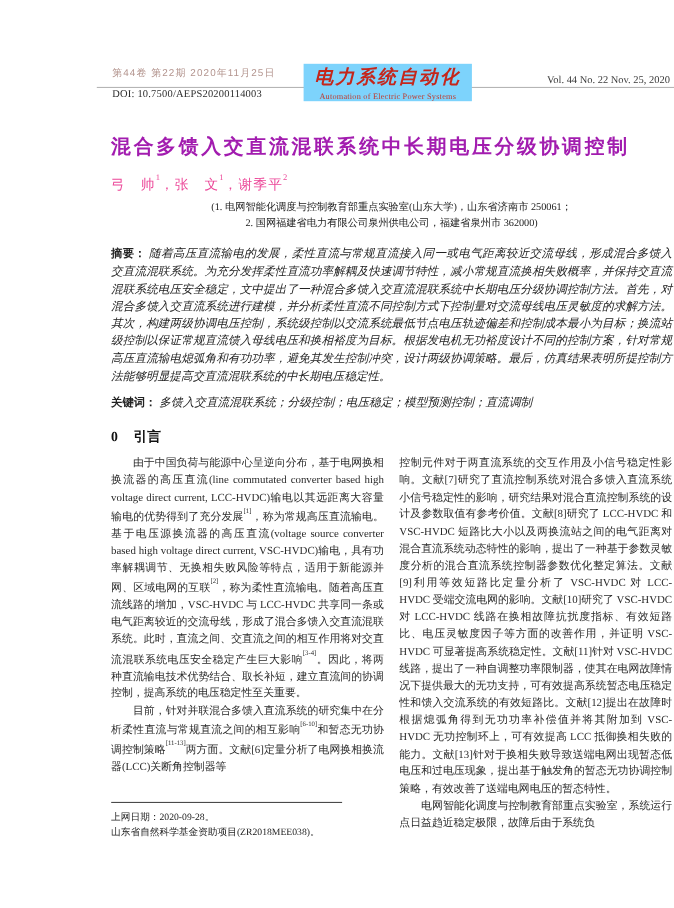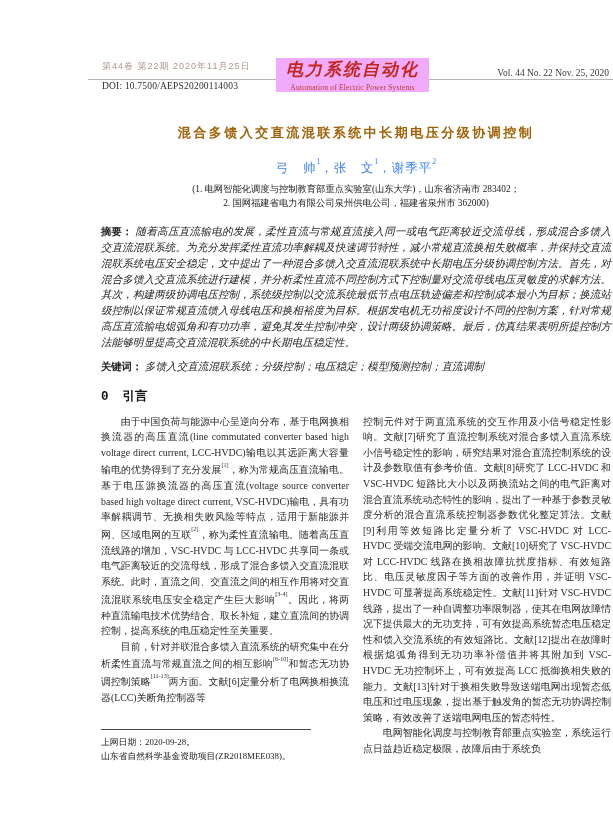--- a/index.html
+++ b/index.html
@@ -6,38 +6,38 @@
   .page {
     position:relative; width:613px; height:777px; background:#ffffff;
     overflow:hidden; font-family:"Liberation Serif","DejaVu Serif",serif; color:#2a2a2a;margin-left:46px;
   }
   
   .hdr-rule { position:absolute; left:42px; right:42px; top:79px; border-top:1px solid #b5b5b5; }
   .hdr-left { position:absolute; left:56px; top:60px; }
   .issue-cn { font-family:"Liberation Sans",sans-serif; font-size:9px; letter-spacing:1px; color:#b3948e; }
   .doi { margin-top:8px; font-size:9.5px; color:#2e2e2e; letter-spacing:0.2px; }
   .logo { position:absolute; left:0; right:0; top:58px; text-align:center; }
-  .logo-inner { display:inline-block; background:#f0abfc; padding:0 10px; position:relative; z-index:2; }
+  .logo-inner { display:inline-block; background:#7dd3fc; padding:0 10px; position:relative; z-index:2; }
   .logo-cn { font-family:"DejaVu Serif","Liberation Serif",serif; font-weight:bold; font-style:italic;
              font-size:17px; color:#c5261b; letter-spacing:2px; }
   .logo-en { font-size:7.5px; color:#c0392b; margin-top:2px; letter-spacing:0.2px;text-align:center; }
   .hdr-right { position:absolute; right:50px; top:68px; font-size:9.5px; color:#3a3a3a;text-align:center; }
   
   .main { position:absolute; top:120px; left:55px; right:48px; }
-  .title { text-align:center; font-family:"Liberation Sans","DejaVu Sans",sans-serif; font-weight:700;
-           font-size:13px; line-height:26px; color:#a16207; letter-spacing:2.5px; margin:0 0 10px 0; }
-  .authors { text-align:center; font-size:12.5px; line-height:17px; color:#3b82f6; margin-bottom:6px; letter-spacing:1px; }
+  .title { text-align:left; font-family:"Liberation Sans","DejaVu Sans",sans-serif; font-weight:700;
+           font-size:18px; line-height:26px; color:#a21caf; letter-spacing:2.5px; margin:0 0 10px 0; }
+  .authors { text-align:left; font-size:12.5px; line-height:17px; color:#ec4899; margin-bottom:6px; letter-spacing:1px; }
   .authors sup, .body-p sup { font-size:0.62em; position:relative; top:-0.45em; letter-spacing:0; }
   .affil { text-align:center; font-size:9.3px; line-height:13.5px; color:#222; }
   .affil-block { margin-bottom:14px; }
   .abstract { font-size:10.6px; line-height:15.8px; text-align:justify; color:#222; margin-bottom:8px; }
   .abstract .lbl, .keywords .lbl { font-family:"Liberation Sans","DejaVu Sans",sans-serif; font-weight:700; font-style:normal; font-size:10.3px; }
   .kaiti { font-style:italic; }
   .keywords { font-size:10.6px; line-height:16px; text-align:justify; color:#222; margin-bottom:14px; }
-  .sec-head { font-family:Liberation Mono, monospace; font-weight:700; font-size:12.5px;
+  .sec-head { font-family:Liberation Serif, serif; font-weight:700; font-size:12.5px;
               line-height:17px; color:#111; margin-bottom:8px; }
   .sec-head .num { margin-right:14px; }
   
   .columns { display:flex; gap:14px; height:350px; overflow:hidden; }
   .col { flex:1 1 0; min-width:0; font-size:9.9px; line-height:15.6px; text-align:justify; color:#2a2a2a; }
   .col-left { display:flex; flex-direction:column; }
   .body-p { margin:0; text-indent:2em; }
   .body-p.no-indent { text-indent:0; }
   .footnote { margin-top:auto; padding-top:5px; font-size:8.8px; line-height:14.5px; text-align:left; color:#222; }
   .fn-rule { width:210px; border-top:1px solid #4a4a4a; margin-bottom:5px; }
@@ -61,21 +61,21 @@
       <div class="logo-cn">电力系统自动化</div>
       <div class="logo-en">Automation of Electric Power Systems</div>
     </div>
   </div>
   <div class="hdr-right">Vol. 44 No. 22 Nov. 25, 2020</div>
 
   <div class="main">
     <h1 class="title">混合多馈入交直流混联系统中长期电压分级协调控制</h1>
     <div class="authors">弓　帅<sup>1</sup>，张　文<sup>1</sup>，谢季平<sup>2</sup></div>
     <div class="affil-block">
-      <div class="affil">(1. 电网智能化调度与控制教育部重点实验室(山东大学)，山东省济南市 283402；</div>
+      <div class="affil">(1. 电网智能化调度与控制教育部重点实验室(山东大学)，山东省济南市 250061；</div>
       <div class="affil">2. 国网福建省电力有限公司泉州供电公司，福建省泉州市 362000)</div>
     </div>
     <div class="abstract">
       <span class="lbl">摘要：</span>
       <span class="kaiti">随着高压直流输电的发展，柔性直流与常规直流接入同一或电气距离较近交流母线，形成混合多馈入交直流混联系统。为充分发挥柔性直流功率解耦及快速调节特性，减小常规直流换相失败概率，并保持交直流混联系统电压安全稳定，文中提出了一种混合多馈入交直流混联系统中长期电压分级协调控制方法。首先，对混合多馈入交直流系统进行建模，并分析柔性直流不同控制方式下控制量对交流母线电压灵敏度的求解方法。其次，构建两级协调电压控制，系统级控制以交流系统最低节点电压轨迹偏差和控制成本最小为目标；换流站级控制以保证常规直流馈入母线电压和换相裕度为目标。根据发电机无功裕度设计不同的控制方案，针对常规高压直流输电熄弧角和有功功率，避免其发生控制冲突，设计两级协调策略。最后，仿真结果表明所提控制方法能够明显提高交直流混联系统的中长期电压稳定性。</span>
     </div>
     <div class="keywords">
       <span class="lbl">关键词：</span>
       <span class="kaiti">多馈入交直流混联系统；分级控制；电压稳定；模型预测控制；直流调制</span>
     </div>

